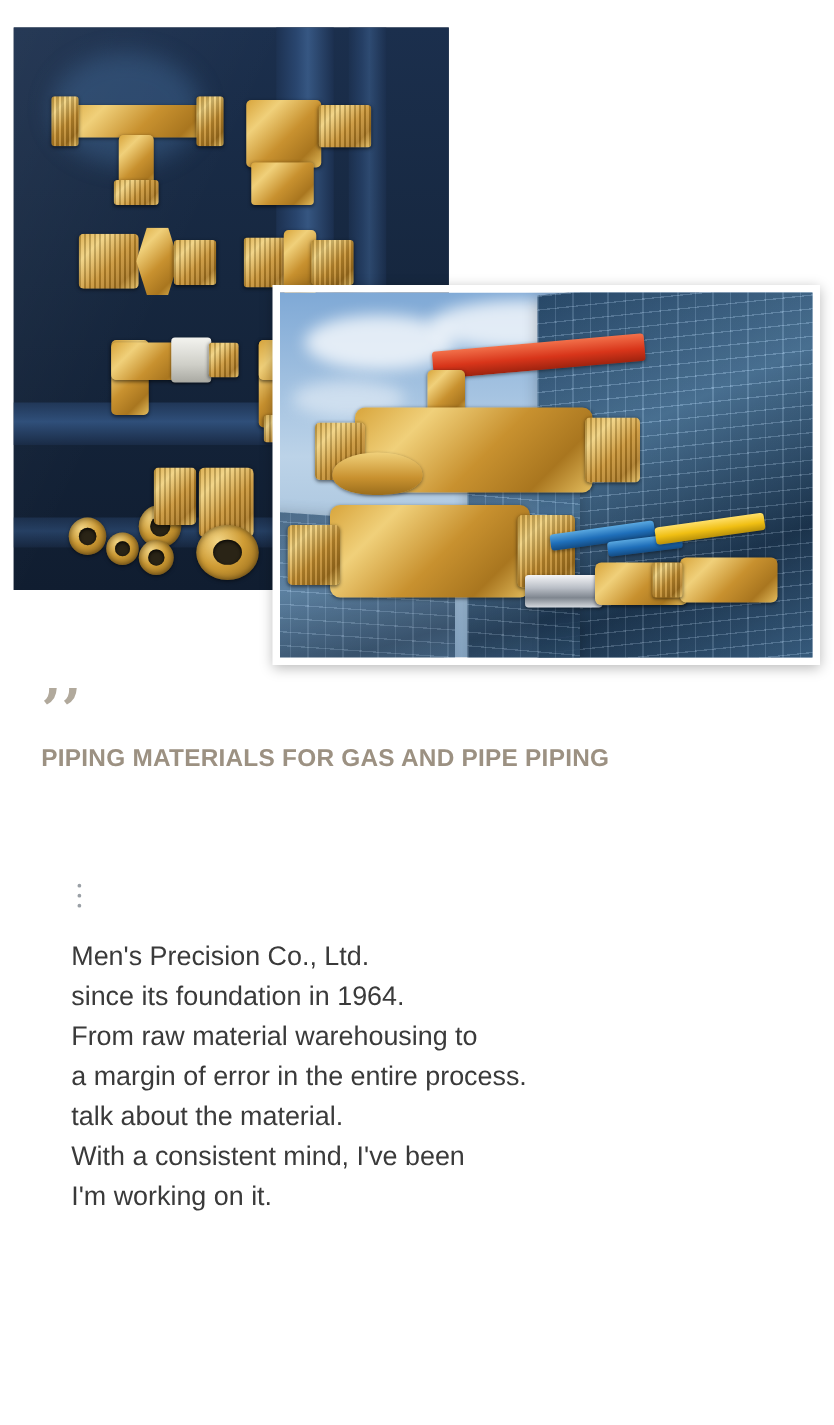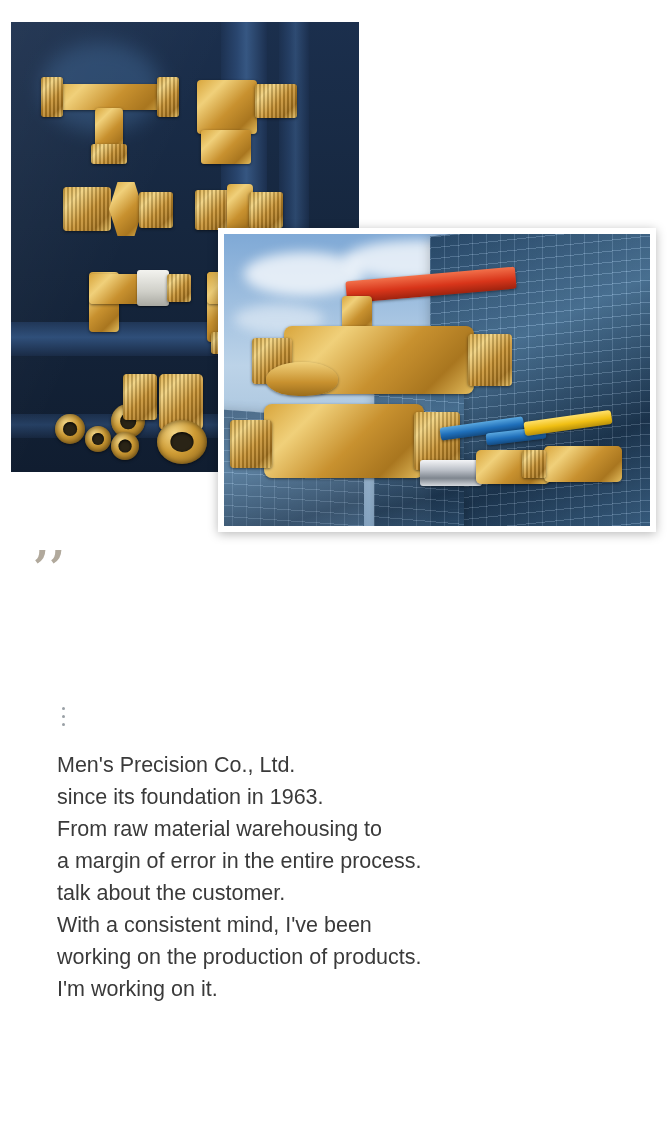--- a/index.html
+++ b/index.html
@@ -283,31 +283,31 @@
     <div class="brass soft" style="left:320px; top:212px; width:78px; height:36px; border-radius:5px;"></div>
     <div class="brass ridged" style="left:298px; top:216px; width:24px; height:28px; border-radius:3px;"></div>
   </div>
 </div>
 
 <div class="content">
 
   <div class="quote-mark">’’</div>
 
   <div class="headline">
+    <span class="line">PIPING MATERIALS FOR GAS AND PIPE PIPING</span>
   </div>
 
   <div class="vdots">
     <i></i>
       <i></i>
       <i></i>
   </div>
 
   <div class="body-copy">
     <span class="line">Men's Precision Co., Ltd.</span>
-    <span class="line">since its foundation in 1963.</span>
+    <span class="line">since its foundation in 1964.</span>
     <span class="line">From raw material warehousing to</span>
     <span class="line">a margin of error in the entire process.</span>
-    <span class="line">talk about the customer.</span>
+    <span class="line">talk about the material.</span>
     <span class="line">With a consistent mind, I've been</span>
-    <span class="line">working on the production of products.</span>
     <span class="line">I'm working on it.</span>
   </div>
 </div>
 
 </body></html>

